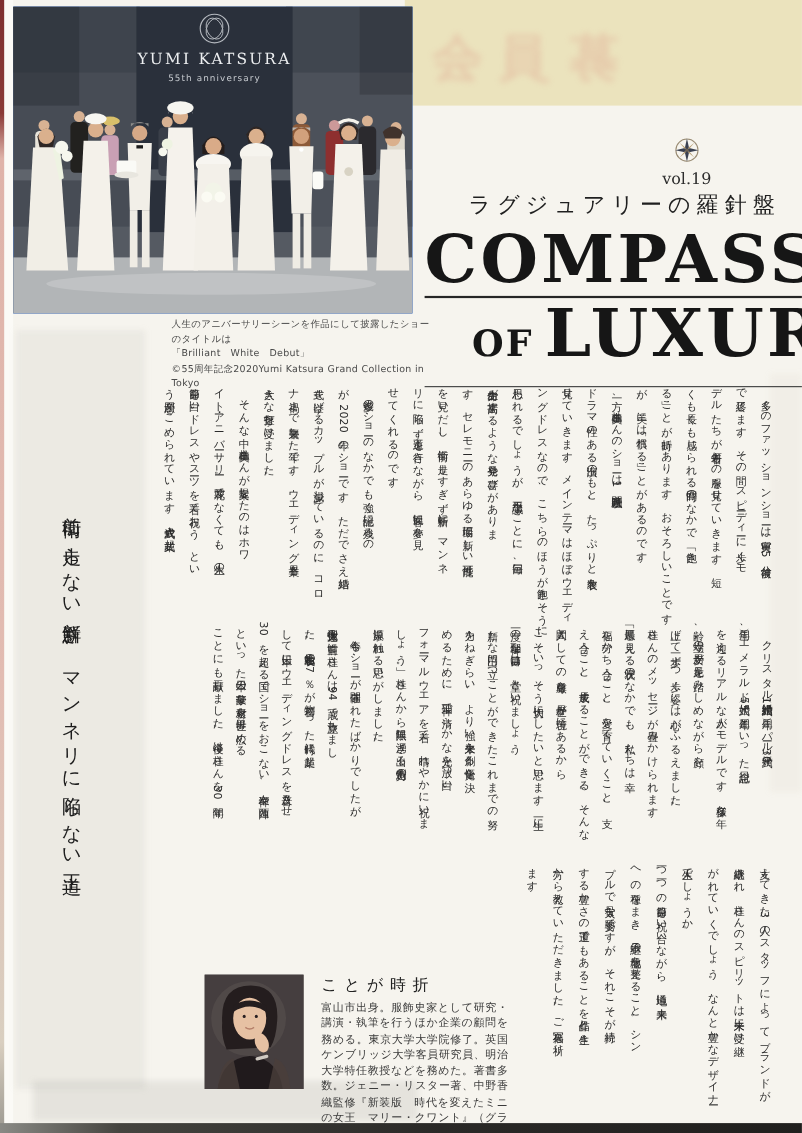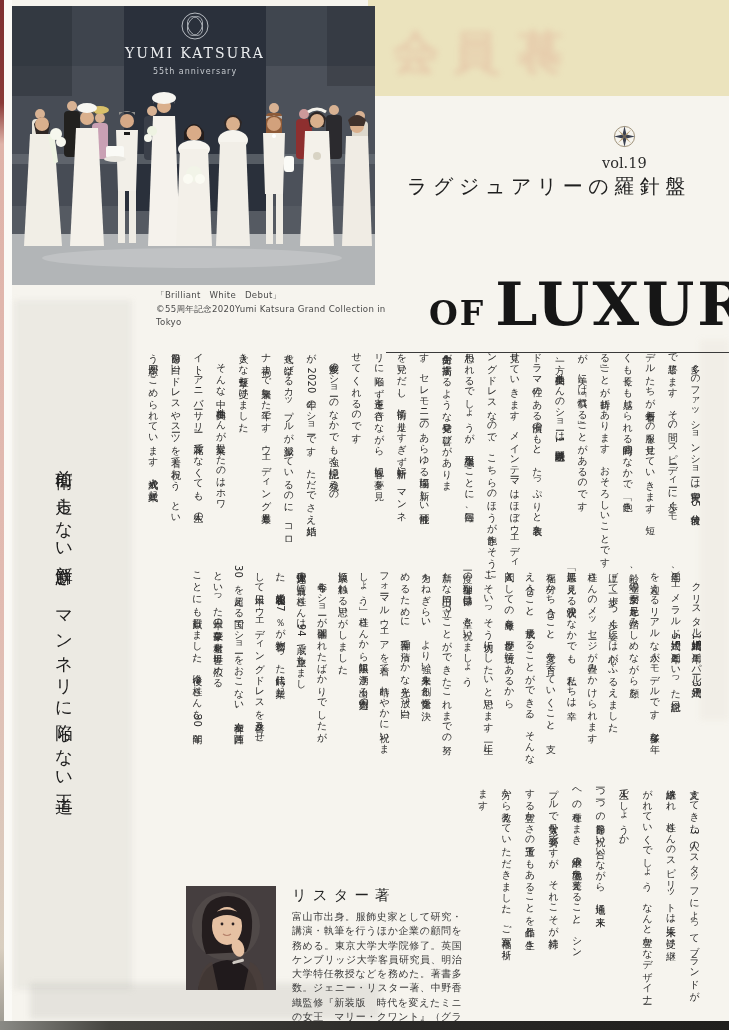--- a/index.html
+++ b/index.html
@@ -20,21 +20,21 @@
   
   .photo-frame{position:absolute;left:12px;top:6px;width:363px;height:279px;background:#3b82f6;}
   .photo-frame svg{display:block;}
   .caption{position:absolute;left:156px;top:289px;width:236px;font-size:8.6px;line-height:13.6px;
     color:#4a4a4a;letter-spacing:.3px;}
   .caption span{display:block;}
 
   
   .vol-row{position:absolute;left:602px;top:125px;display:flex;align-items:center;gap:7px;flex-direction:column;}
   .vol-text{font-family:"DejaVu Serif",serif;font-size:14.5px;color:#2c2c2c;}
-  .series-ja{position:absolute;left:407px;top:173px;font-family:"DejaVu Serif",serif;
+  .series-ja{position:absolute;left:426px;top:173px;font-family:"DejaVu Serif",serif;
     font-size:20px;letter-spacing:5.5px;color:#1f1f1f;white-space:nowrap;text-align:right;}
   .title-line1{position:absolute;left:386px;top:203px;width:343px;
     font-family:"DejaVu Serif",serif;font-weight:bold;font-size:60px;line-height:66px;
     letter-spacing:3px;color:#161616;border-bottom:2px solid #262626;white-space:nowrap;}
   .title-line2{position:absolute;left:386px;top:272px;width:343px;
     font-family:"DejaVu Serif",serif;font-weight:bold;color:#161616;line-height:64px;
     border-bottom:1.5px solid #3a3a3a;white-space:nowrap;}
   .title-of{font-size:33px;letter-spacing:2px;margin-left:43px;}
   .title-luxury{font-size:60px;letter-spacing:3px;margin-left:10px;}
 
@@ -212,20 +212,21 @@
            <path d="M334,130 L356,130 L360,240 L330,240 Z" fill="#f0ece4"></path>
           </g>
       </g>
 
       <rect x="0" y="0" width="60" height="90" fill="#20242b" opacity=".35"></rect>
       <rect x="315" y="0" width="48" height="80" fill="#20242b" opacity=".3"></rect>
     </svg>
   </div>
 
   <div class="caption">
+      <span>人生のアニバーサリーシーンを作品にして披露したショーのタイトルは</span>
       <span>「Brilliant　White　Debut」</span>
       <span>©55周年記念2020Yumi Katsura Grand Collection in Tokyo</span>
     </div>
 
   <div class="vol-row">
     <svg width="23" height="23" viewBox="0 0 24 24">
       <circle cx="12" cy="12" r="10.5" fill="none" stroke="#9a8c74" stroke-width="1"></circle>
       <path d="M12 1 L14 10 L12 12 L10 10 Z" fill="#3a4050"></path>
       <path d="M12 23 L14 14 L12 12 L10 14 Z" fill="#3a4050"></path>
       <path d="M1 12 L10 10 L12 12 L10 14 Z" fill="#3a4050"></path>
@@ -234,20 +235,21 @@
       <path d="M19 5 L13 10 L14 11 Z" fill="#b49a6e"></path>
       <path d="M5 19 L10 13 L11 14 Z" fill="#b49a6e"></path>
       <path d="M19 19 L14 13 L13 14 Z" fill="#b49a6e"></path>
       <circle cx="12" cy="12" r="1.6" fill="#6e6252"></circle>
     </svg>
     <span class="vol-text">vol.19</span>
   </div>
 
   <div class="series-ja">ラグジュアリーの羅針盤</div>
 
+  <div class="title-line1">COMPASS</div>
   <div class="title-line2">
     <span class="title-of">OF</span><span class="title-luxury">LUXURY</span>
   </div>
 
   <div class="band band1">
       <div class="vcol">　多くのファッションショーは実質、15分前後</div>
       <div class="vcol">で終了します。その間、スピーディーに歩くモ</div>
       <div class="vcol">デルたちが何十着もの服を見せていきます。短</div>
       <div class="vcol">くも長くも感じられる時間のなかで、「飽き</div>
       <div class="vcol">る」ことが時折、あります。おそろしいことです</div>
@@ -324,21 +326,21 @@
       <path d="M12,104 q4,-28 29,-30 q26,2 30,30 z" fill="#201a1c"></path>
       <path d="M12,104 q2,-24 14,-28 l6,28 z" fill="#4a3f3b" opacity=".8"></path>
       <path d="M78,104 q-2,-24 -14,-28 l-6,28 z" fill="#4a3f3b" opacity=".8"></path>
       <ellipse cx="52" cy="62" rx="6" ry="9" fill="#e6c1a3" transform="rotate(-20 52 62)"></ellipse>
       <rect x="46" y="74" width="12" height="3" rx="1.5" fill="#cfc9c2" transform="rotate(-15 52 75)"></rect>
       <circle cx="36" cy="38" r="1.4" fill="#2a2022"></circle>
         <circle cx="47" cy="38" r="1.4" fill="#2a2022"></circle>
       <path d="M37,48 q4,3 8,0" stroke="#b5806a" stroke-width="1.2" fill="none"></path>
     </svg>
   </div>
-  <div class="author-name">リスター著</div>
+  <div class="author-name">ことが時折</div>
   <div class="author-bio">富山市出身。服飾史家として研究・講演・執筆を行うほか企業の顧問を務める。東京大学大学院修了。英国ケンブリッジ大学客員研究員、明治大学特任教授などを務めた。著書多数。ジェニー・リスター著、中野香織監修『新装版　時代を変えたミニの女王　マリー・クワント』（グラフィック社）発売。</div>
 
   <div class="footer">
     <span>19</span>
     <span>ゼロ02ニイ</span>
   </div>
 
   <div class="bottom-band"></div>
 </div>
 

